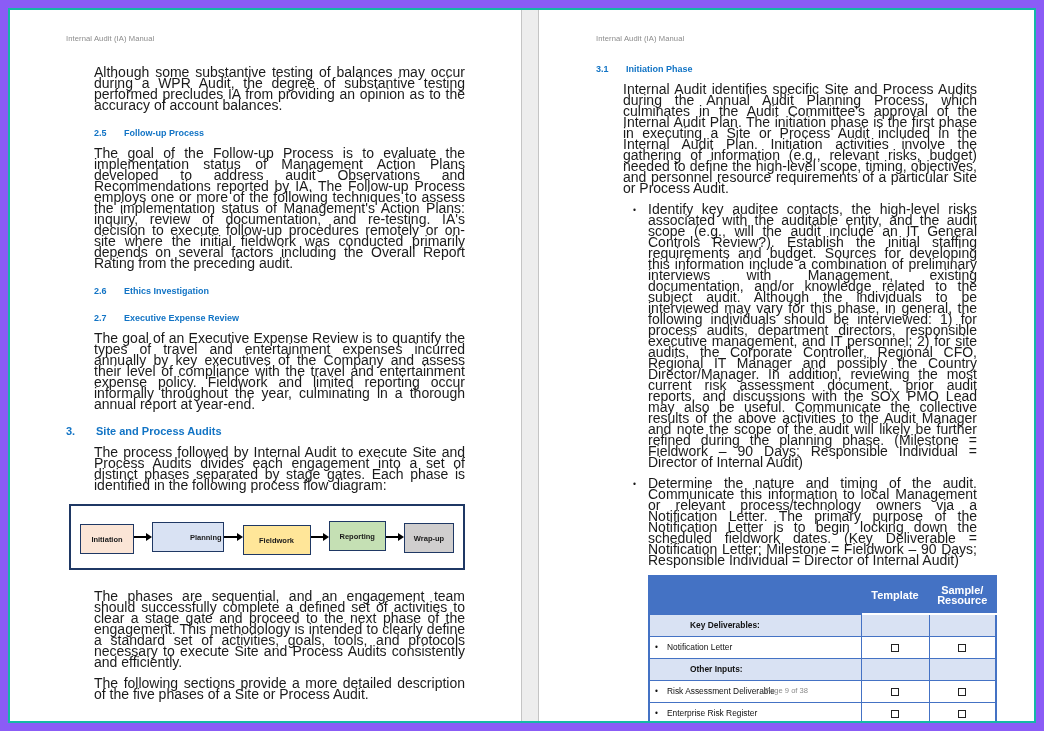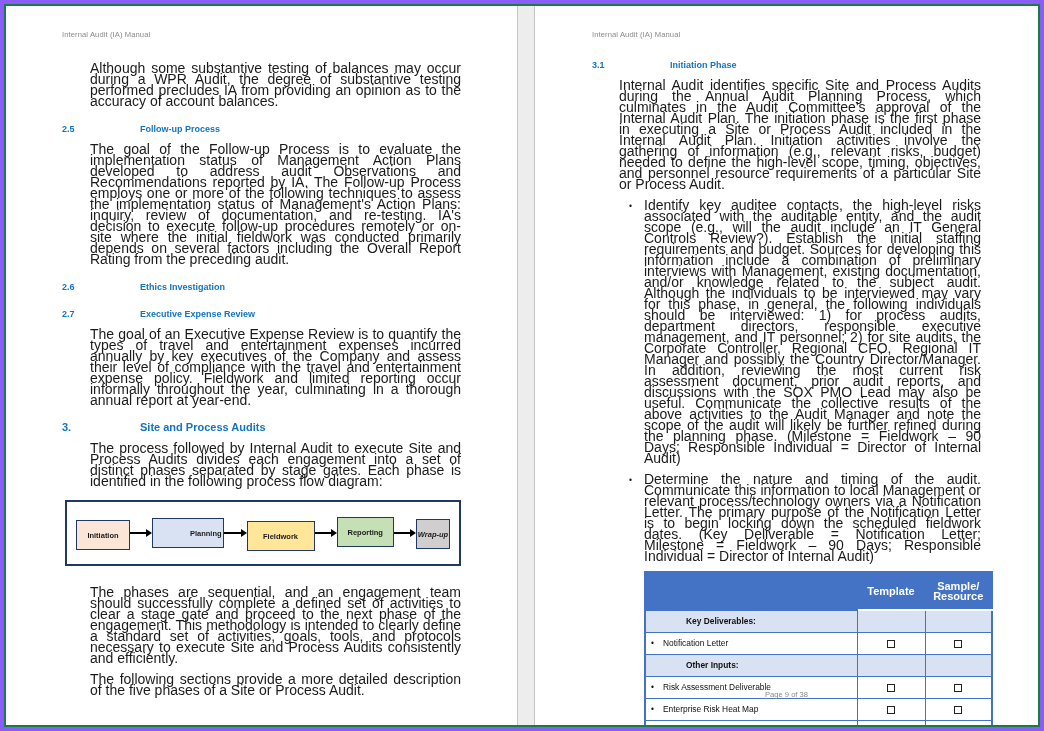--- a/index.html
+++ b/index.html
@@ -4,22 +4,22 @@
 <style>
   * { box-sizing: border-box; margin: 0; padding: 0; }
   html, body { width: 1044px; height: 731px; }
   body {
     font-family: "Liberation Sans", sans-serif;
     background: #ffffff;
     position: relative;
   }
   .frame {
     position: absolute; inset: 0;
-    border: 4px solid #8b5cf6;
-    background: #15803d;
+    border: 8px solid #8b5cf6;
+    background: #14b8a6;
   }
   .page {
     position: absolute; top: 2px; bottom: 2px;
     background: #ffffff; overflow: hidden;
   }
   .page-left  { left: 2px;   width: 511px; }
   .page-right { left: 531px; right: 2px; }
   .gutter {
     position: absolute; top: 2px; bottom: 2px;
     left: 513px; width: 18px;
@@ -41,29 +41,28 @@
   .para {
     font-size: 14px; line-height: 11px; color: #1a1a1a;
     text-align: justify;
   }
   .ind { margin-left: 28px; }
   .page-right .ind { margin-left: 27px; }
 
   .heading {
     color: #1274c5; font-weight: bold; font-size: 9px;
     display: flex;
-    gap: 48px;
   }
   .heading .hnum { width: 30px; flex: 0 0 30px; }
   .heading.h-chapter { font-size: 11px; }
   .heading.h-chapter .hnum { width: 30px; flex: 0 0 30px; }
   .heading.h-sub .hnum { width: 40px; flex: 0 0 40px; }
 
   .mt-intro { margin-top: 24px; }
-  .mt-h { margin-top: 17px; }
+  .mt-h { margin-top: 17px; margin-left: 28px; }
   .mt-p { margin-top: 10px; }
   .mt-ch { margin-top: 15px; }
 
   
   .diagram {
     margin: 13px 0 0 3px;
     width: 396px; height: 66px;
     border: 2px solid #1f3864;
     display: flex; align-items: center;
     padding: 0 9px;
@@ -71,21 +70,21 @@
   .step {
     height: 30px; border: 1.5px solid #1f3864;
     display: flex; align-items: center; justify-content: center;
     font-size: 7.5px; font-weight: bold; color: #1a1a1a;
     flex: 0 0 auto; text-align: center;
   }
   .step0 { width: 54px; background: #fbe5d6; transform: translateY(2px); }
   .step1 { width: 72px; background: #d9e2f3; padding-left: 35px; }
   .step2 { width: 68px; background: #ffe699; transform: translateY(3px); }
   .step3 { width: 57px; background: #c5e0b4; transform: translateY(-1px); }
-  .step4 { width: 34px; background: #d0cece; transform: translateY(1px); font-style: italic; }
+  .step4 { width: 50px; background: #d0cece; transform: translateY(1px); }
   .arrow { flex: 1 1 auto; display: flex; align-items: center; min-width: 16px; }
   .arrow .shaft { flex: 1 1 auto; height: 2px; background: #000; }
   .arrow .head {
     width: 0; height: 0; flex: 0 0 auto;
     border-left: 6px solid #000;
     border-top: 4px solid transparent;
     border-bottom: 4px solid transparent;
   }
 
   
@@ -241,20 +240,25 @@
               <td class="lbl">Other Inputs:</td>
               <td></td>
                 <td></td>
             </tr>
             <tr>
               <td class="lbl"><span class="tmark">•</span><span>Risk Assessment Deliverable</span></td>
               <td class="cbx-cell"><span class="cbx"></span></td>
               <td class="cbx-cell"><span class="cbx"></span></td>
             </tr>
             <tr>
+              <td class="lbl"><span class="tmark">•</span><span>Enterprise Risk Register</span></td>
+              <td class="cbx-cell"><span class="cbx"></span></td>
+              <td class="cbx-cell"><span class="cbx"></span></td>
+            </tr>
+            <tr>
               <td class="lbl"><span class="tmark">•</span><span>Enterprise Risk Heat Map</span></td>
               <td class="cbx-cell"><span class="cbx"></span></td>
               <td class="cbx-cell"><span class="cbx"></span></td>
             </tr>
             <tr>
               <td class="lbl"><span class="tmark">•</span><span>Prior Audit Report</span></td>
               <td class="cbx-cell"><span class="cbx"></span></td>
               <td class="cbx-cell"><span class="cbx"></span></td>
             </tr>
           </tbody>

